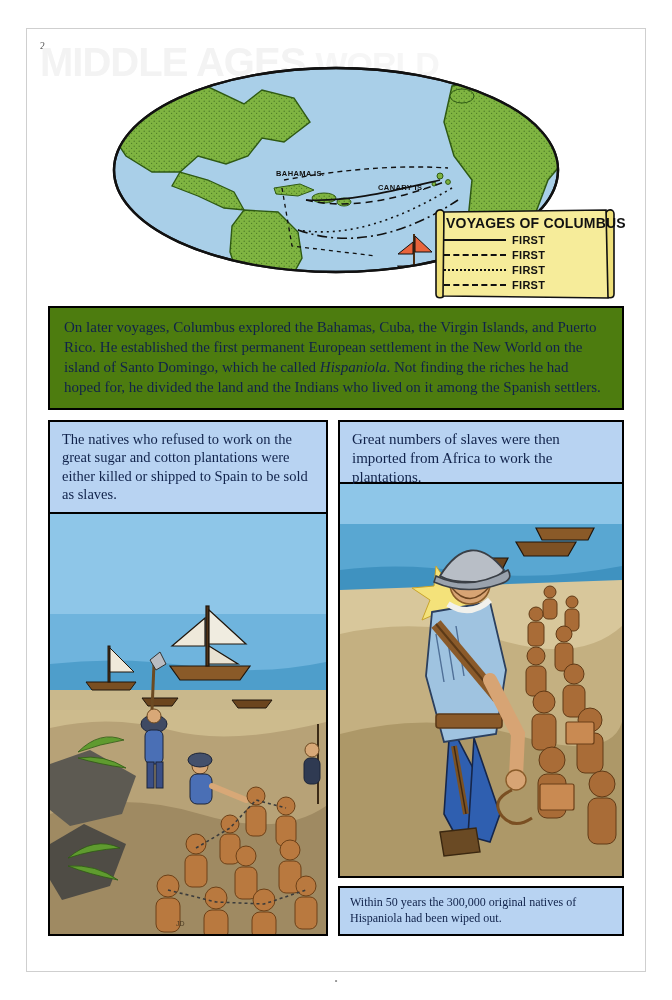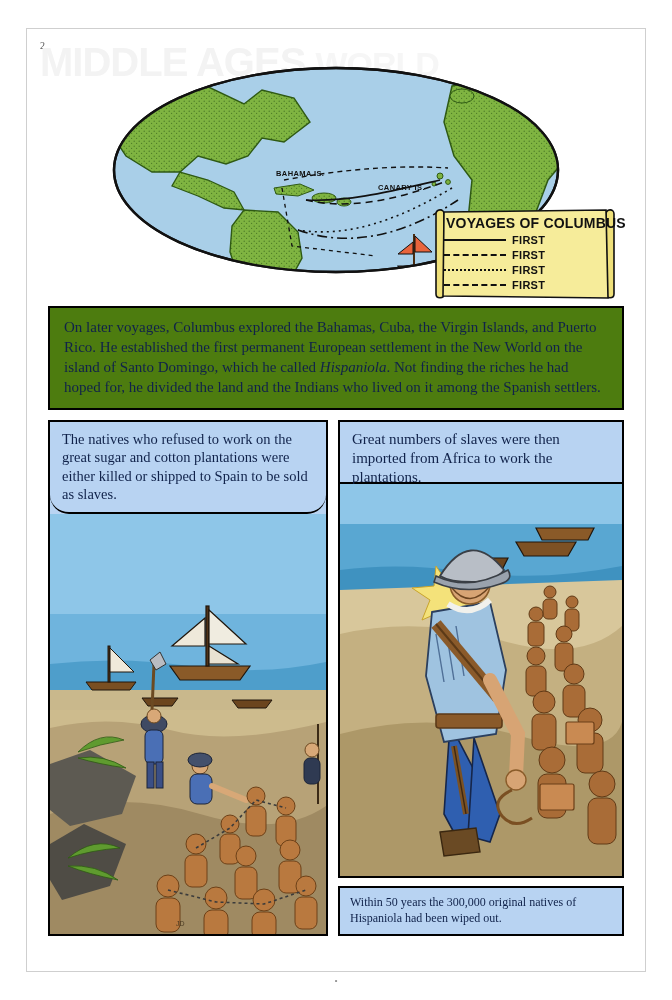--- a/index.html
+++ b/index.html
@@ -102,21 +102,21 @@
     line-height: 1.33;
     color: #10224a;
     font-family: "Liberation Serif", serif;
   }
 
   
   .panel-left {
     left: 48px; top: 420px;
     width: 280px; height: 516px;
   }
-  .panel-left .caption { height: 92px; font-size: 14.5px; border-radius: 19px; }
+  .panel-left .caption { height: 92px; font-size: 14.5px; }
   .panel-left .art { position: absolute; left: 0; top: 92px; width: 276px; height: 420px; }
 
   
   .panel-right {
     left: 338px; top: 420px;
     width: 286px; height: 458px;
   }
   .panel-right .caption { height: 62px; }
   .panel-right .art { position: absolute; left: 0; top: 62px; width: 282px; height: 392px; }
 

